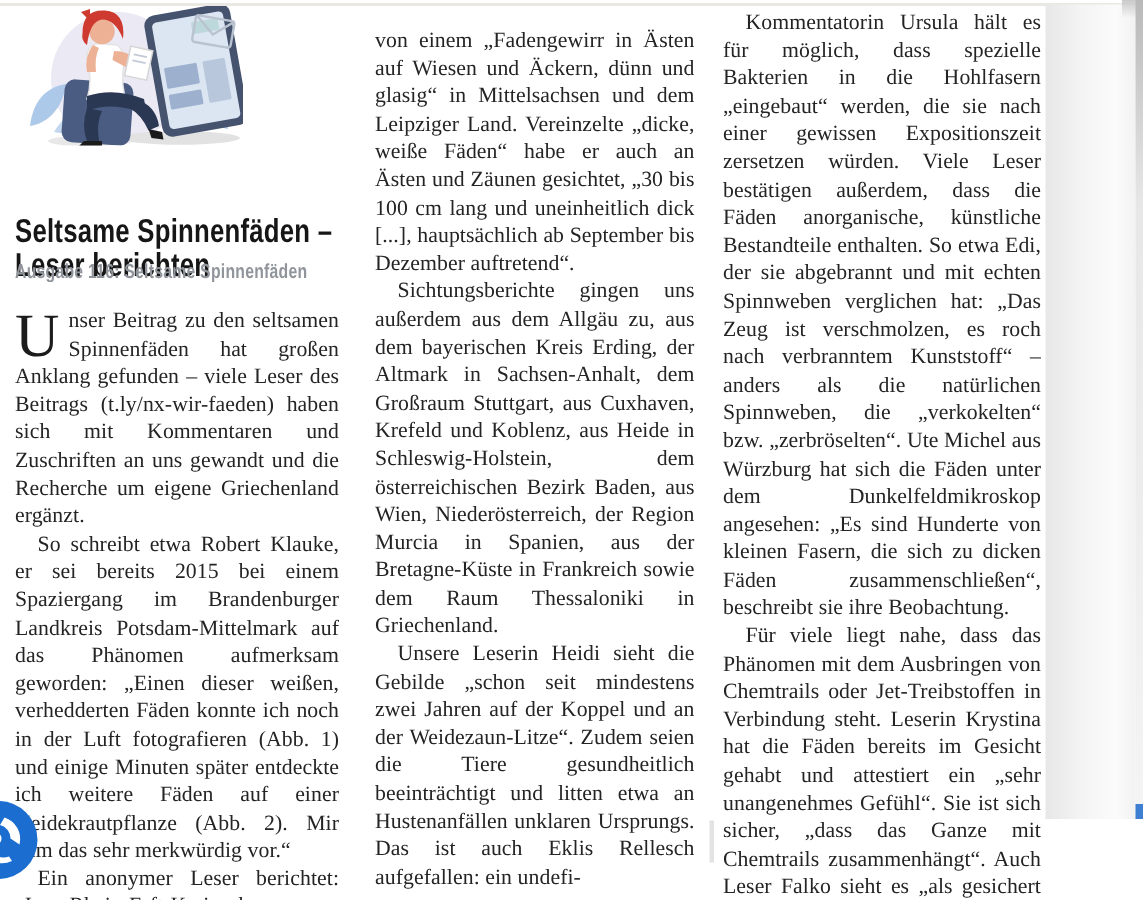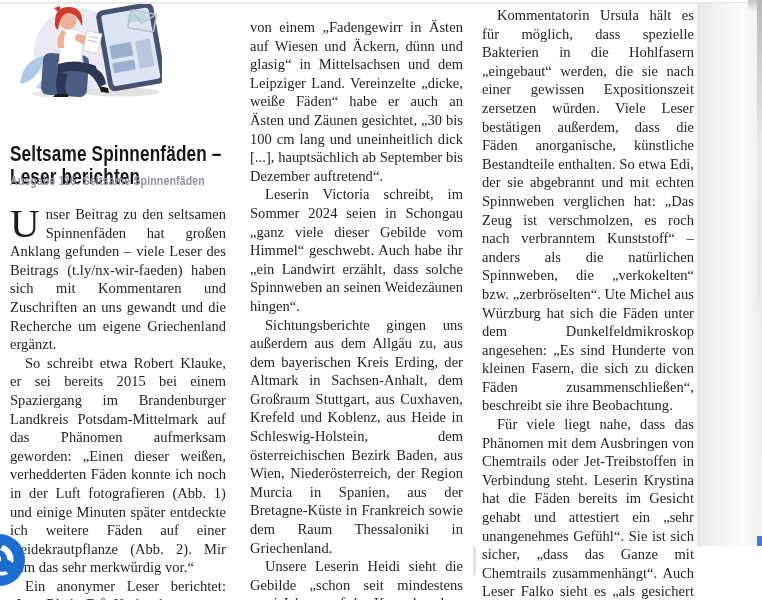--- a/index.html
+++ b/index.html
@@ -109,21 +109,20 @@
   <div class="kicker">Ausgabe 116: Seltsame Spinnenfäden</div>
 
   <div class="col" id="col1">
     <p class="noindent"><span class="dropcap">U</span><span>nser Beitrag zu den seltsamen Spinnenfäden hat großen Anklang gefunden – viele Leser des Beitrags (t.ly/nx-wir-faeden) haben sich mit Kommentaren und Zuschriften an uns gewandt und die Recherche um eigene Griechenland ergänzt.</span></p>
     <p>So schreibt etwa Robert Klauke, er sei bereits 2015 bei einem Spaziergang im Brandenburger Landkreis Potsdam-Mittelmark auf das Phänomen aufmerksam geworden: „Einen dieser weißen, verhedderten Fäden konnte ich noch in der Luft fotografieren (Abb. 1) und einige Minuten später entdeckte ich weitere Fäden auf einer Heidekrautpflanze (Abb. 2). Mir kam das sehr merkwürdig vor.“</p>
     <p>Ein anonymer Leser berichtet: „Im Rhein-Erft-Kreis kann man keinen Zentimeter gehen, ohne mit ähnlichen Fäden in Kontakt zu kommen“ – bei Sonnenuntergang seien</p>
   </div>
 
   <div class="col" id="col2">
     <p class="noindent">von einem „Fadengewirr in Ästen auf Wiesen und Äckern, dünn und glasig“ in Mittelsachsen und dem Leipziger Land. Vereinzelte „dicke, weiße Fäden“ habe er auch an Ästen und Zäunen gesichtet, „30 bis 100 cm lang und uneinheitlich dick [...], hauptsächlich ab September bis Dezember auftretend“.</p>
-    <p>Leserin Victoria schreibt, im Sommer 2024 seien in Schongau „ganz viele dieser Gebilde vom Himmel“ geschwebt. Auch habe ihr „ein Landwirt erzählt, dass solche Spinnweben an seinen Weidezäunen hingen“.</p>
     <p>Sichtungsberichte gingen uns außerdem aus dem Allgäu zu, aus dem bayerischen Kreis Erding, der Altmark in Sachsen-Anhalt, dem Großraum Stuttgart, aus Cuxhaven, Krefeld und Koblenz, aus Heide in Schleswig-Holstein, dem österreichischen Bezirk Baden, aus Wien, Niederösterreich, der Region Murcia in Spanien, aus der Bretagne-Küste in Frankreich sowie dem Raum Thessaloniki in Griechenland.</p>
     <p>Unsere Leserin Heidi sieht die Gebilde „schon seit mindestens zwei Jahren auf der Koppel und an der Weidezaun-Litze“. Zudem seien die Tiere gesundheitlich beeinträchtigt und litten etwa an Hustenanfällen unklaren Ursprungs. Das ist auch Eklis Rellesch aufgefallen: ein undefi-</p>
   </div>
 
   <div class="col" id="col3">
     <p>Kommentatorin Ursula hält es für möglich, dass spezielle Bakterien in die Hohlfasern „eingebaut“ werden, die sie nach einer gewissen Expositionszeit zersetzen würden. Viele Leser bestätigen außerdem, dass die Fäden anorganische, künstliche Bestandteile enthalten. So etwa Edi, der sie abgebrannt und mit echten Spinnweben verglichen hat: „Das Zeug ist verschmolzen, es roch nach verbranntem Kunststoff“ – anders als die natürlichen Spinnweben, die „verkokelten“ bzw. „zerbröselten“. Ute Michel aus Würzburg hat sich die Fäden unter dem Dunkelfeldmikroskop angesehen: „Es sind Hunderte von kleinen Fasern, die sich zu dicken Fäden zusammenschließen“, beschreibt sie ihre Beobachtung.</p>
     <p>Für viele liegt nahe, dass das Phänomen mit dem Ausbringen von Chemtrails oder Jet-Treibstoffen in Verbindung steht. Leserin Krystina hat die Fäden bereits im Gesicht gehabt und attestiert ein „sehr unangenehmes Gefühl“. Sie ist sich sicher, „dass das Ganze mit Chemtrails zusammenhängt“. Auch Leser Falko sieht es „als gesichert an, dass diese Kunststoffe mit den Chemtrails ausgebracht werden“</p>
   </div>
 
   <button class="fab">

